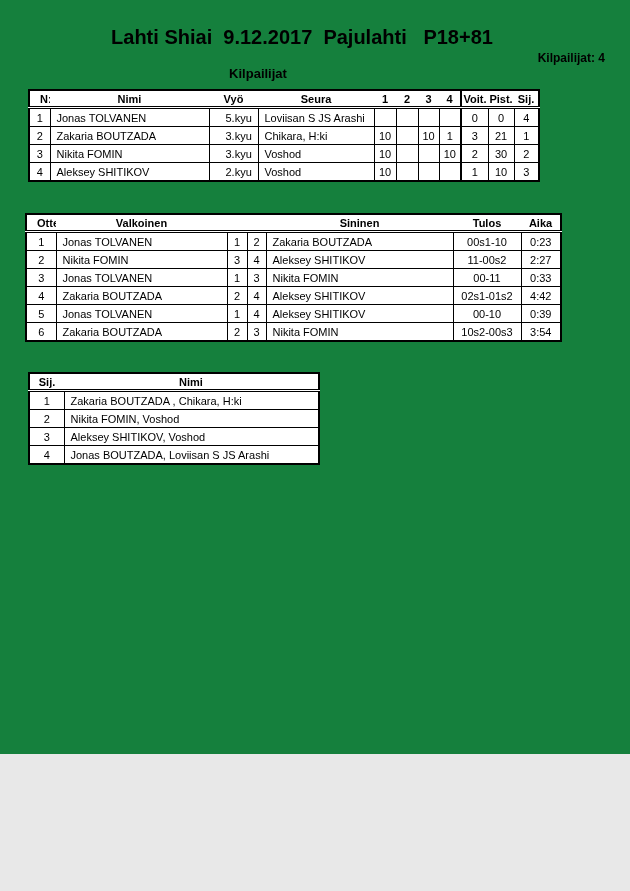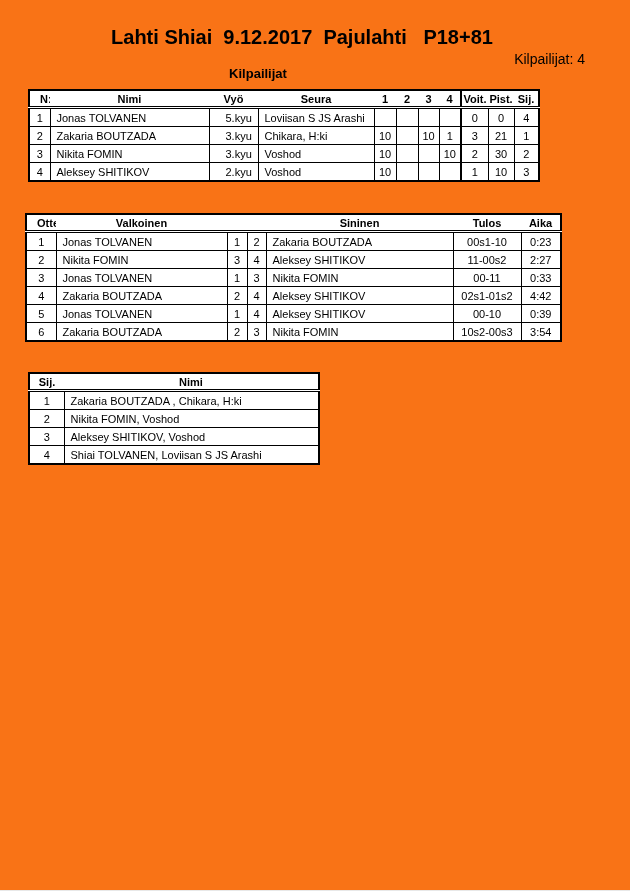--- a/index.html
+++ b/index.html
@@ -1,38 +1,38 @@
 <!DOCTYPE html>
 <html><head>
 <meta charset="utf-8">
 <style>
   html, body { margin: 0; padding: 0; background: #e8e8e8; }
   .page {
     position: relative;
     width: 630px;
-    height: 890px;
+    height: 754px;
     margin: 0 auto;
-    background: #f97316;
+    background: #15803d;
     font-family: "Liberation Sans", sans-serif;
     color: #000000;
     overflow: hidden;
   }
   .main-title {
     position: absolute;
     top: 26px; left: 0; width: 604px;
     text-align: center;
     font-size: 20px;
     font-weight: bold;
     white-space: pre;
   }
   .count-label {
     position: absolute;
-    top: 51px; right: 45px;
-    font-size: 14px;
-    font-weight: normal;
+    top: 51px; right: 25px;
+    font-size: 12px;
+    font-weight: bold;
   }
   .sec-title {
     position: absolute;
     font-size: 13px;
     font-weight: bold;
     text-align: center;
     white-space: pre;
     margin-left: 20px;
   }
   .sec-title.s1 { top: 66px;  left: 0; width: 476px; }
@@ -265,18 +265,18 @@
     <tr>
       <td>2</td>
       <td class="l">Nikita FOMIN, Voshod</td>
     </tr>
     <tr>
       <td>3</td>
       <td class="l">Aleksey SHITIKOV, Voshod</td>
     </tr>
     <tr>
       <td>4</td>
-      <td class="l">Shiai TOLVANEN, Loviisan S JS Arashi</td>
+      <td class="l">Jonas BOUTZADA, Loviisan S JS Arashi</td>
     </tr>
   </tbody>
     </table>
 
 </div>
 
 </body></html>

